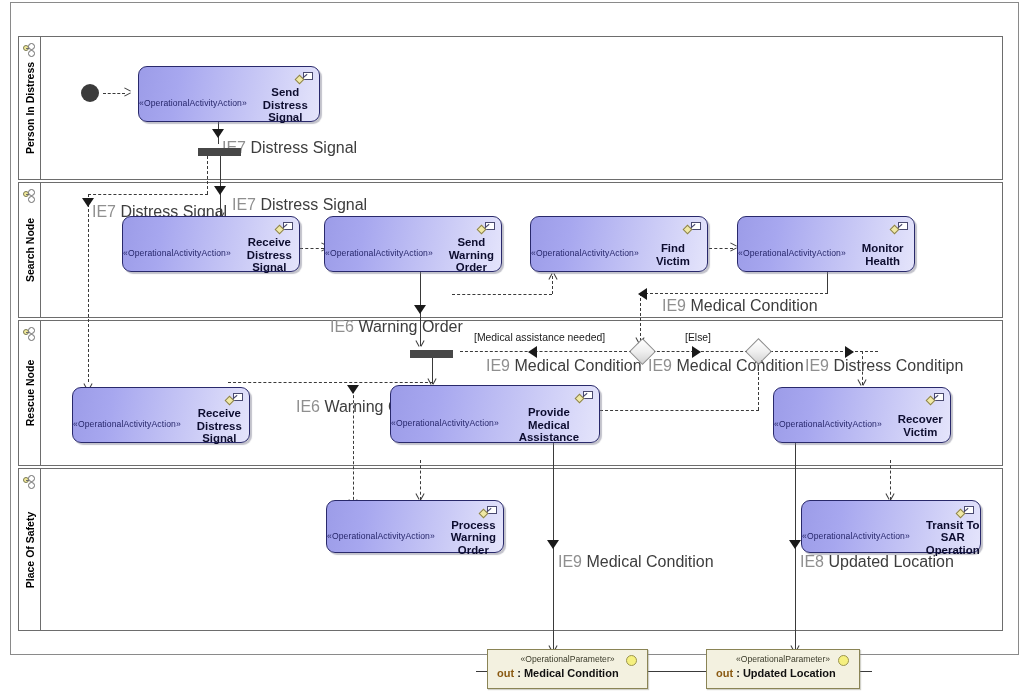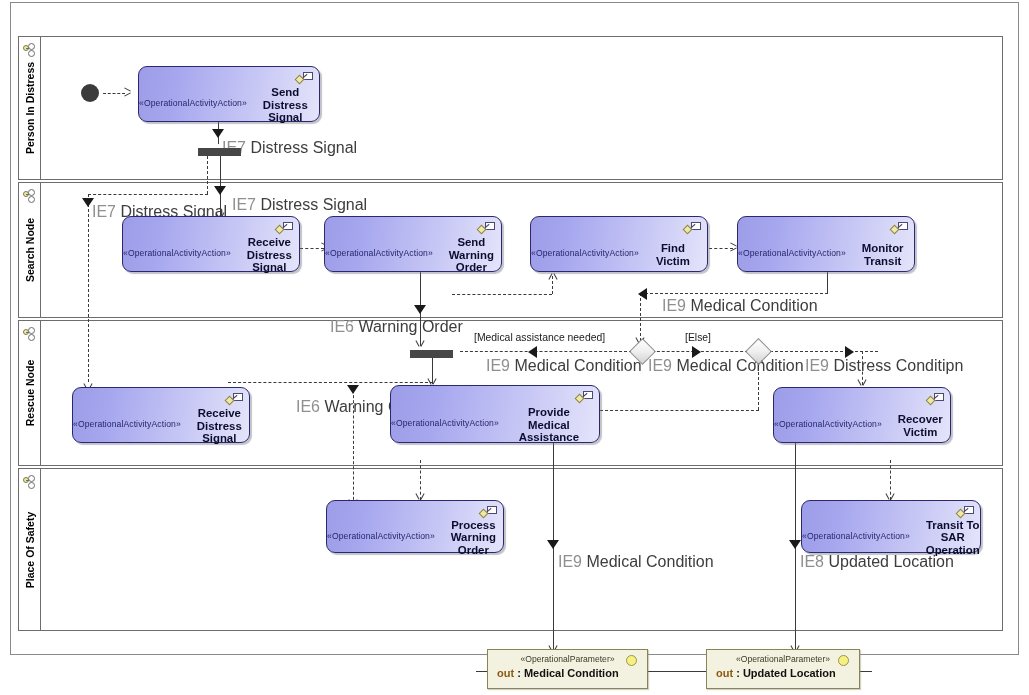--- a/index.html
+++ b/index.html
@@ -308,21 +308,21 @@
     <div class="nm">Find Victim</div>
     <div class="badge">
       <span class="sq"></span>
         <span class="st1"></span>
         <span class="dm"></span>
     </div>
   </div>
 
   <div class="act" style="left:737px;top:216px;width:178px;height:56px;">
     <div class="st">«OperationalActivityAction»</div>
-    <div class="nm">Monitor Transit</div>
+    <div class="nm">Monitor Health</div>
     <div class="badge">
       <span class="sq"></span>
         <span class="st1"></span>
         <span class="dm"></span>
     </div>
   </div>
 
   <div class="act" style="left:72px;top:387px;width:178px;height:56px;">
     <div class="st">«OperationalActivityAction»</div>
     <div class="nm">Receive Distress Signal</div>

